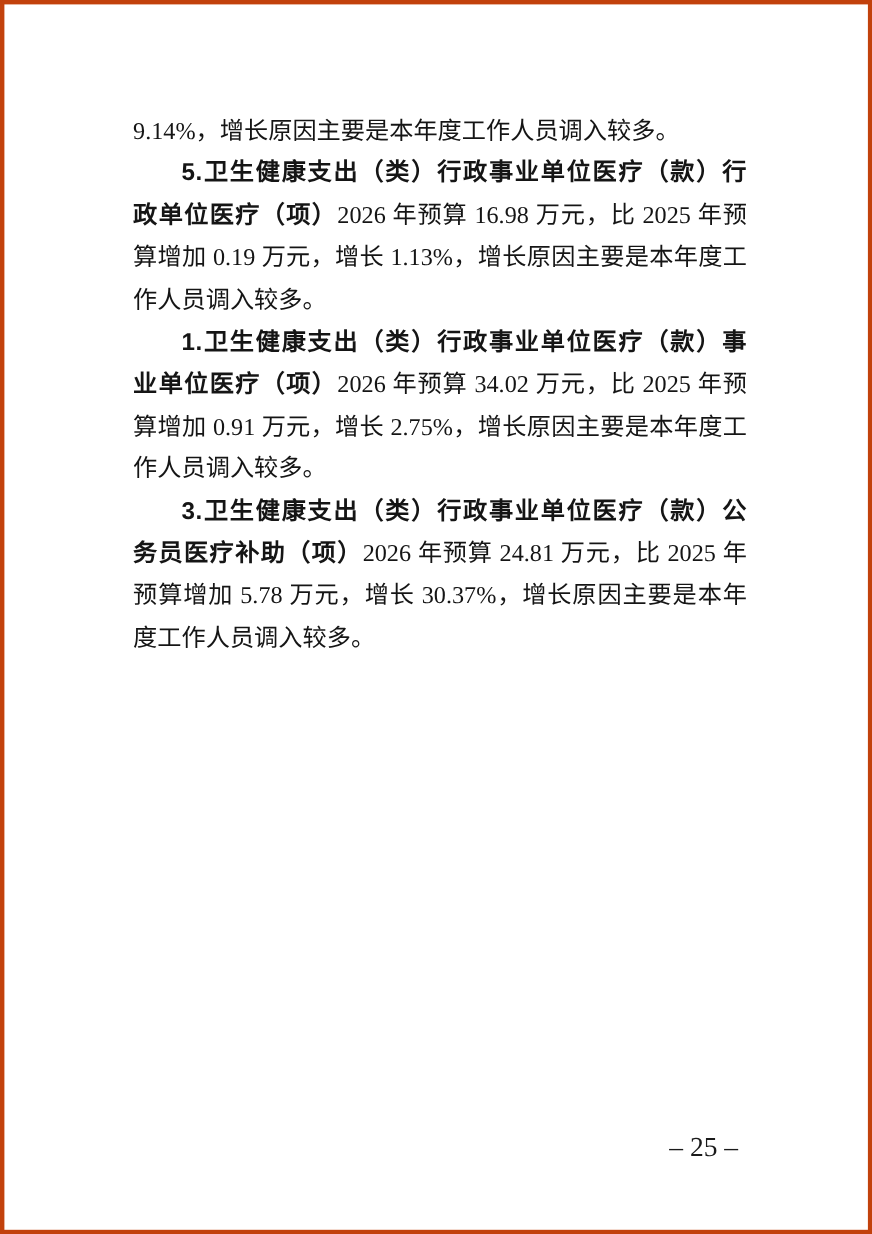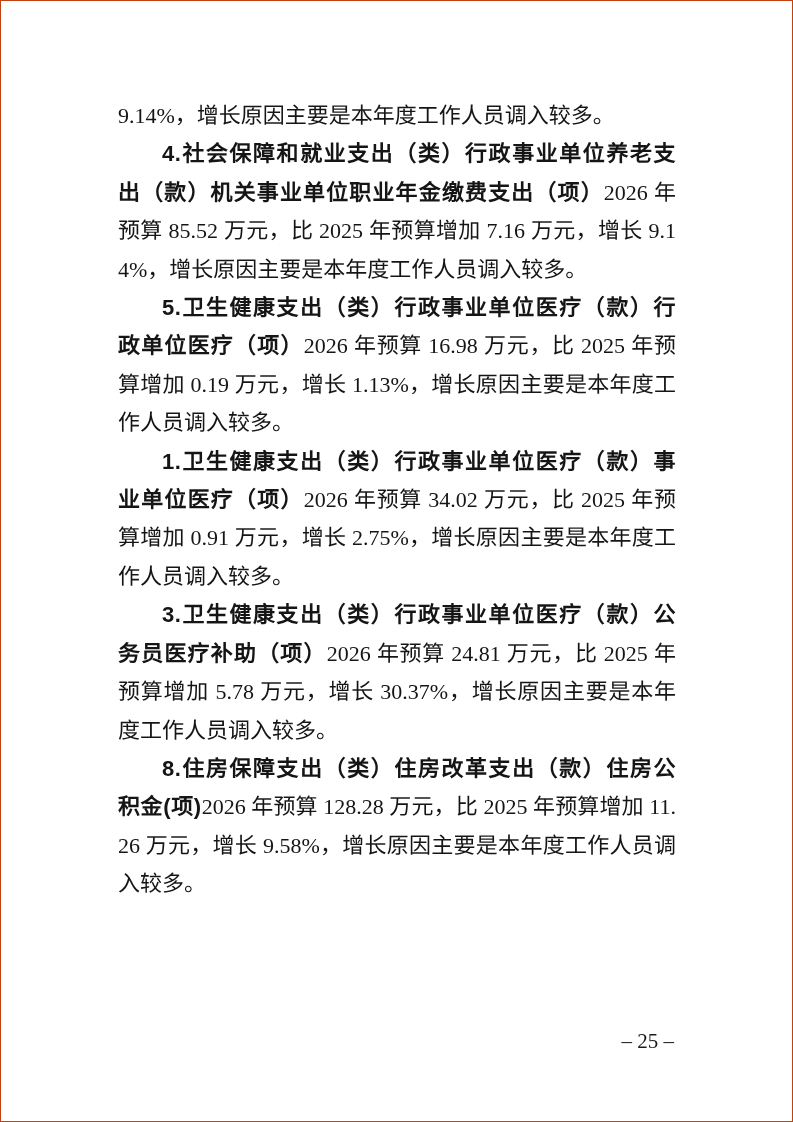--- a/index.html
+++ b/index.html
@@ -6,21 +6,21 @@
     margin: 0;
     padding: 0;
     background: #ffffff;
   }
   .page {
     position: relative;
     width: 793px;
     height: 1122px;
     background: #ffffff;
     box-sizing: border-box;
-    border: 1px solid #c2410c;
+    border: 4px solid #c2410c;
     overflow: hidden;
     font-family: "Liberation Serif", "DejaVu Serif", serif;
     color: #151515;
   }
   .content {
     position: absolute;
     left: 117px;
     top: 96px;
     width: 558px;
   }
@@ -42,41 +42,39 @@
     font-family: "Liberation Sans", "DejaVu Sans", sans-serif;
     letter-spacing: 0.5px;
   }
   .body-text {
     font-weight: 400;
   }
   .page-footer {
     position: absolute;
     top: 1028px;
     right: 118px;
-    font-size: 21px;
+    font-size: 25px;
     line-height: 24px;
     color: #1a1a1a;
     font-family: "Liberation Serif", "DejaVu Serif", serif;
   }
 </style>
 </head>
 <body>
 
 <div class="page">
   <div class="content">
 
     <p class="para continuation">9.14%，增长原因主要是本年度工作人员调入较多。</p>
 
-    <p class="para"><span class="lead">4.社会保障和就业支出（类）行政事业单位养老支出（款）机关事业单位职业年金缴费支出（项）</span><span class="body-text">2026 年预算 85.52 万元，比 2025 年预算增加 7.16 万元，增长 9.14%，增长原因主要是本年度工作人员调入较多。</span></p>
 
     <p class="para"><span class="lead">5.卫生健康支出（类）行政事业单位医疗（款）行政单位医疗（项）</span><span class="body-text">2026 年预算 16.98 万元，比 2025 年预算增加 0.19 万元，增长 1.13%，增长原因主要是本年度工作人员调入较多。</span></p>
 
     <p class="para"><span class="lead">1.卫生健康支出（类）行政事业单位医疗（款）事业单位医疗（项）</span><span class="body-text">2026 年预算 34.02 万元，比 2025 年预算增加 0.91 万元，增长 2.75%，增长原因主要是本年度工作人员调入较多。</span></p>
 
     <p class="para"><span class="lead">3.卫生健康支出（类）行政事业单位医疗（款）公务员医疗补助（项）</span><span class="body-text">2026 年预算 24.81 万元，比 2025 年预算增加 5.78 万元，增长 30.37%，增长原因主要是本年度工作人员调入较多。</span></p>
 
-    <p class="para"><span class="lead">8.住房保障支出（类）住房改革支出（款）住房公积金(项)</span><span class="body-text">2026 年预算 128.28 万元，比 2025 年预算增加 11.26 万元，增长 9.58%，增长原因主要是本年度工作人员调入较多。</span></p>
 
 
   </div>
 
   <div class="page-footer">– 25 –</div>
 </div>
 
 </body></html>

